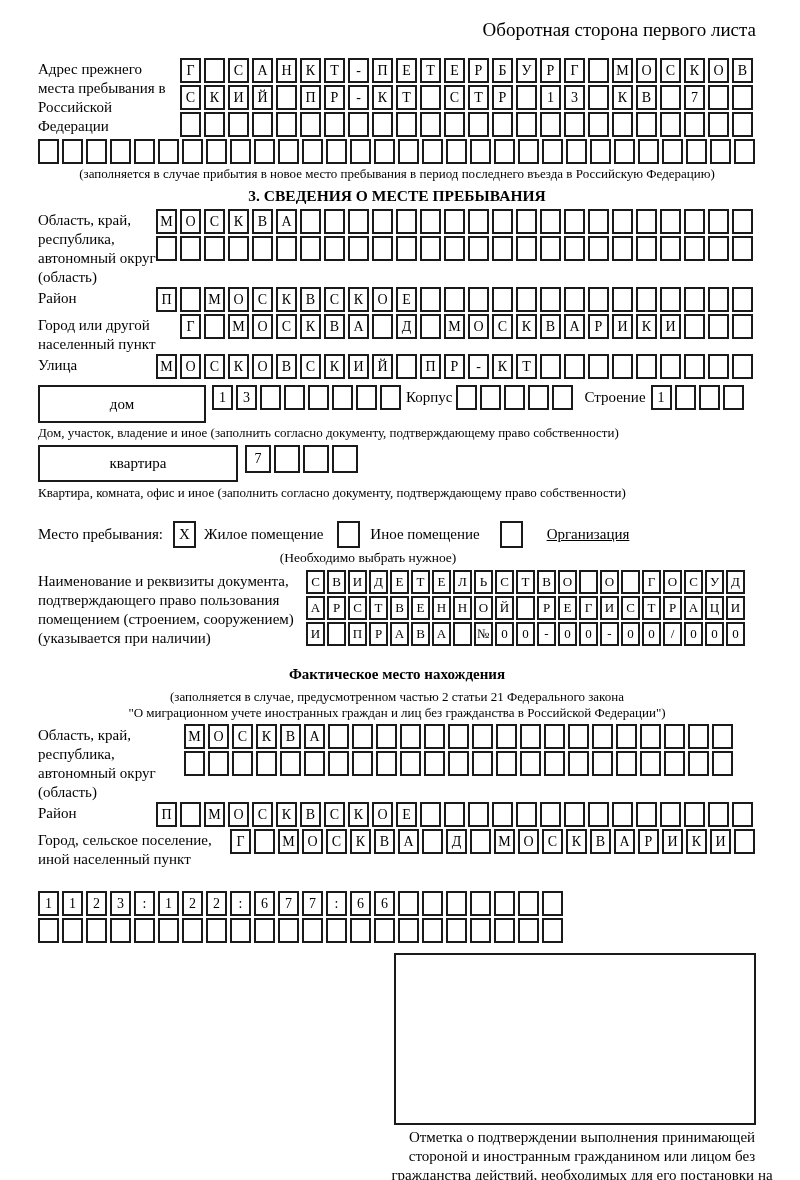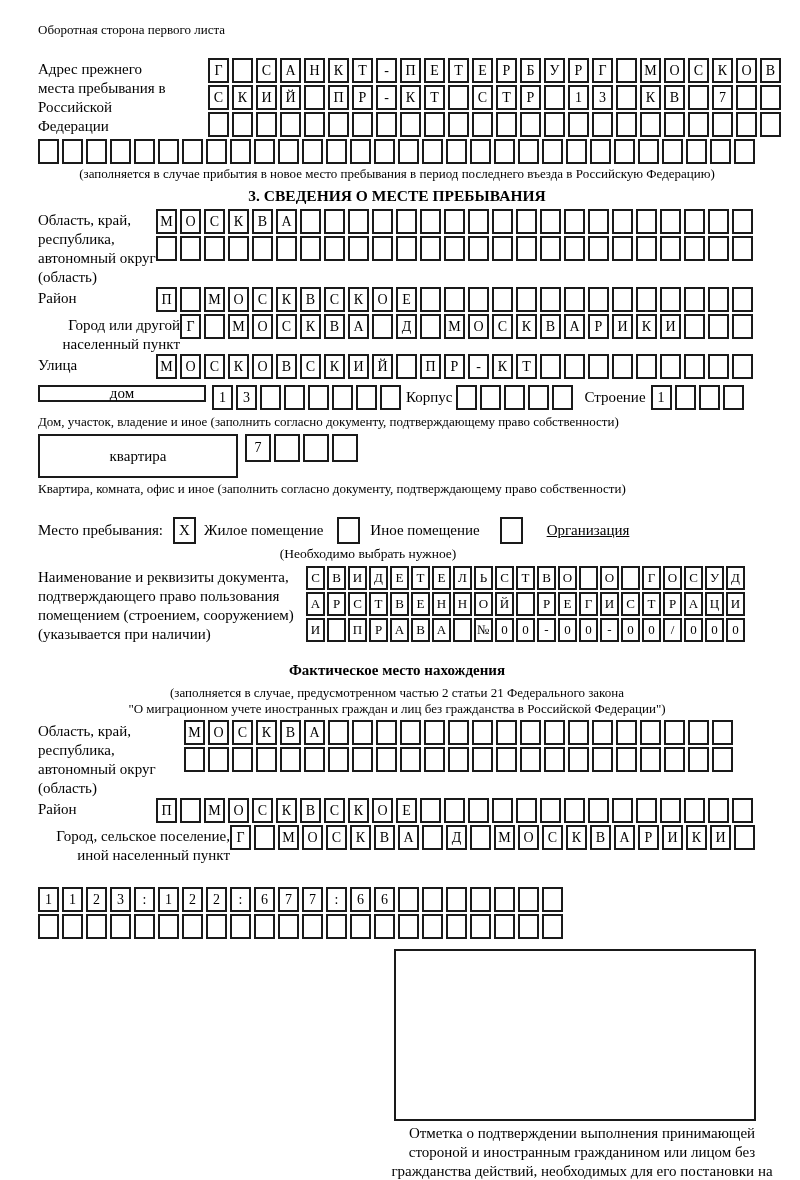--- a/index.html
+++ b/index.html
@@ -3,43 +3,43 @@
 <meta charset="utf-8">
 <style>
   :root{ --ink:#000; --line:#1a1a1a; --paper:#fff; }
   *{margin:0;padding:0;box-sizing:border-box;}
   body{background:#888;}
   .page{
     width:800px;height:1180px;background:var(--paper);color:var(--ink);
     font-family:"Liberation Serif","DejaVu Serif",serif;
     padding:12px 44px 0 38px;position:relative;overflow:hidden;margin:0 auto;
   }
-  .hdr{font-size:13px;line-height:20px;text-align:left;margin-top:8px;}
+  .hdr{font-size:19px;line-height:20px;text-align:right;margin-top:8px;}
   .fblock{display:flex;align-items:flex-start;}
   .lbl{font-size:15px;line-height:19px;flex:0 0 auto;padding-top:2px;}
   .w142{width:142px;} .w118{width:118px;} .w146{width:146px;} .w192{width:192px;} .w190{width:190px;} .w268{width:268px;padding-right:6px;}
   .rows{display:flex;flex-direction:column;}
   .cellrow{display:flex;margin-bottom:2px;}
   .cell{
     flex:0 0 auto;width:21px;height:25px;border:2px solid var(--line);
     margin-right:3px;display:flex;align-items:center;justify-content:center;
     font-size:14px;background:var(--paper);
   }
   .sm .cell{width:19px;height:24px;margin-right:2px;font-size:13px;}
   .lg .cell{width:26px;height:28px;font-size:14px;}
   .note{font-size:13px;line-height:16px;}
   .center{text-align:center;}
   .title{font-size:15.5px;font-weight:bold;text-align:center;line-height:20px;}
-  .mh81{min-height:81px;gap:28px;} .mh72{min-height:72px;} .mh38{min-height:38px;text-align:right;}
+  .mh81{min-height:81px;} .mh72{min-height:72px;} .mh38{min-height:38px;}
   .houserow{display:flex;align-items:flex-start;margin-top:4px;}
   .widebox{
-    height:17px;border:2px solid var(--line);display:flex;align-items:center;justify-content:center;
+    height:38px;border:2px solid var(--line);display:flex;align-items:center;justify-content:center;
     font-size:15px;flex:0 0 auto;background:var(--paper);
   }
-  .wb168{width:168px;margin-right:6px;} .wb200{width:200px;margin-right:7px;height:44px;}
+  .wb168{width:168px;margin-right:6px;} .wb200{width:200px;margin-right:7px;height:37px;}
   .inlbl{font-size:15px;line-height:25px;flex:0 0 auto;}
   .stayrow{display:flex;align-items:center;margin-top:20px;}
   .stayrow .lbl15{font-size:15px;}
   .chk{
     width:23px;height:27px;border:2px solid var(--line);display:flex;align-items:center;justify-content:center;
     font-size:15px;flex:0 0 auto;background:var(--paper);
   }
   .staynote{font-size:13.5px;line-height:16px;width:380px;margin-left:140px;text-align:center;margin-top:2px;}
   .stamparea{position:relative;height:172px;margin-top:8px;}
   .stampbox{position:absolute;left:356px;top:0;width:362px;height:172px;border:2px solid var(--line);background:var(--paper);}

